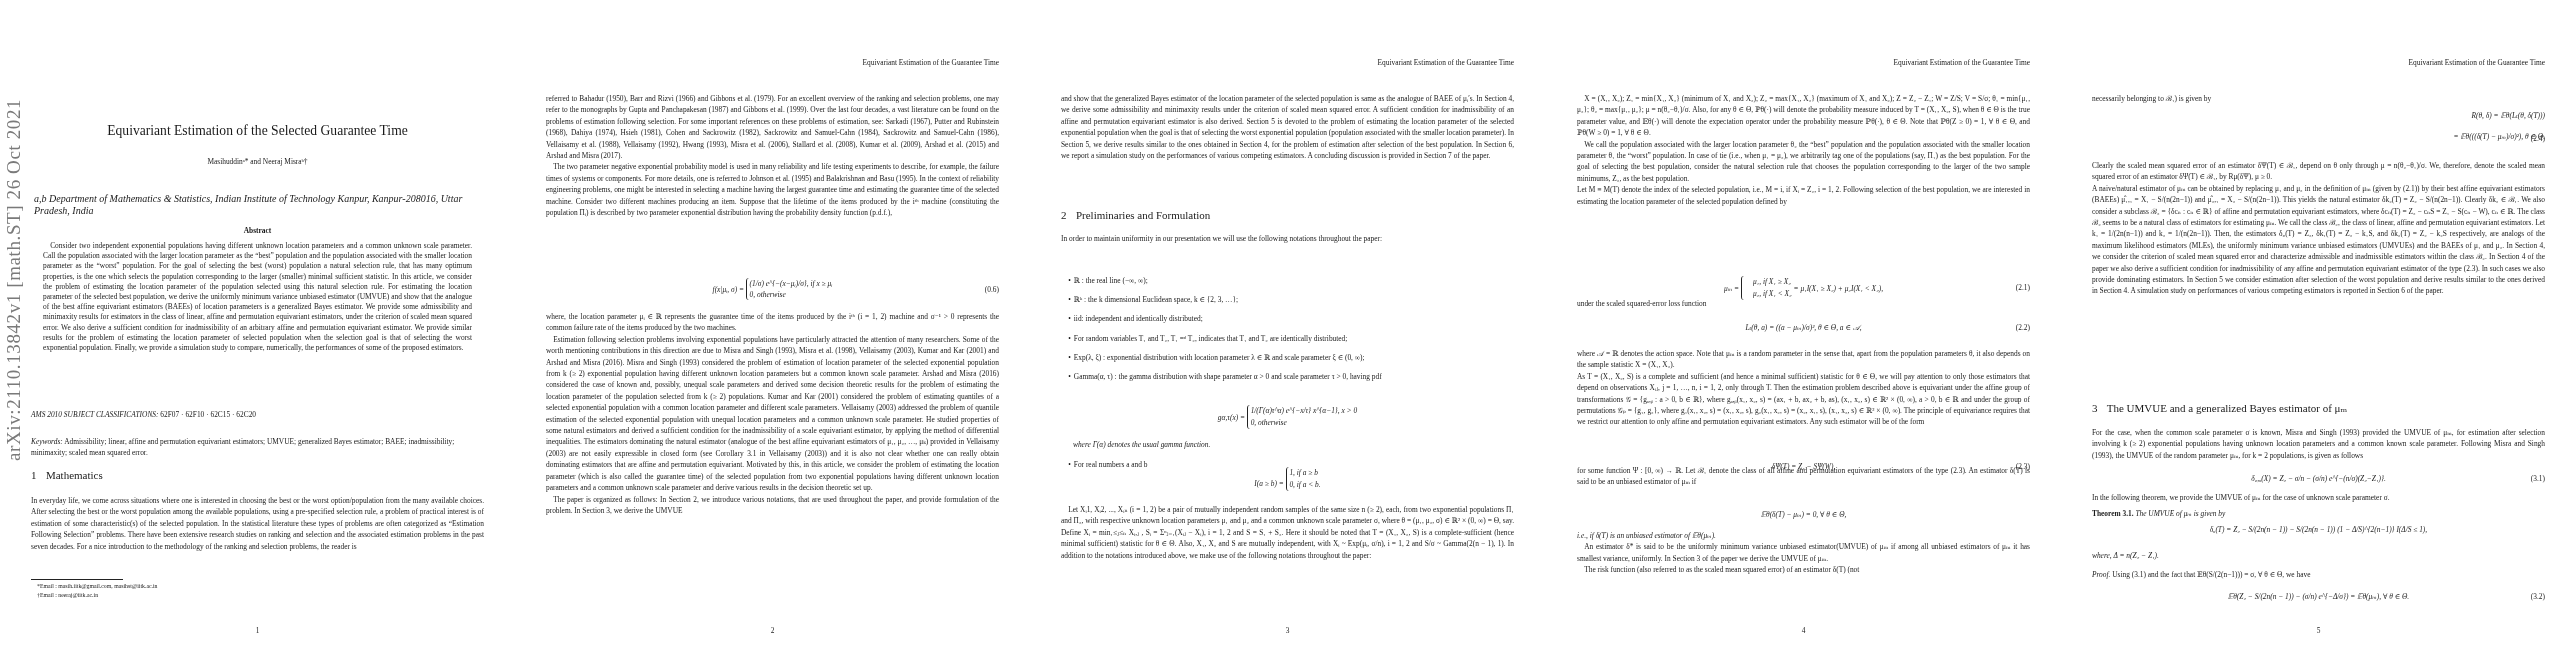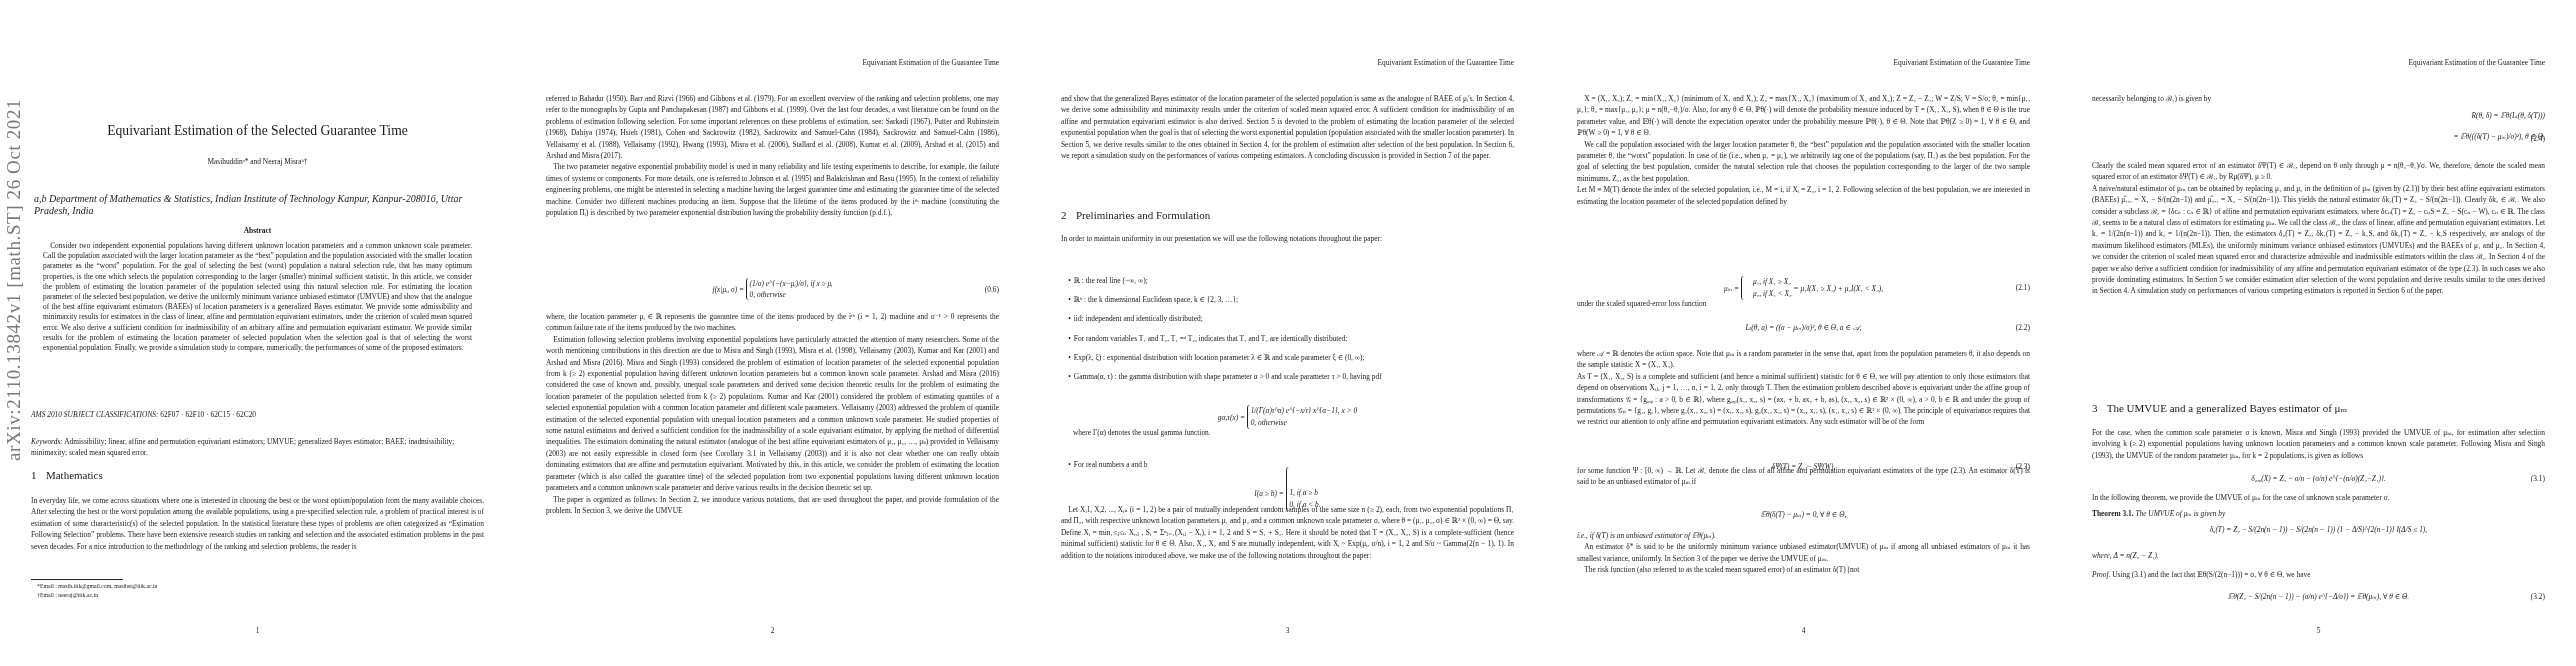--- a/index.html
+++ b/index.html
@@ -118,30 +118,30 @@
     <div class="bullet">Exp(λ, ξ) : exponential distribution with location parameter λ ∈ ℝ and scale parameter ξ ∈ (0, ∞);</div>
     <div class="bullet" style="margin-bottom:14px;">Gamma(α, τ) : the gamma distribution with shape parameter α &gt; 0 and scale parameter τ &gt; 0, having pdf</div>
   </div>
   <div class="eq" style="top:405px;">
     <span style="display:inline-block; vertical-align:middle;">gα,τ(x) =</span>
     <span style="display:inline-block; vertical-align:middle; border-left:0.8px solid #222; border-radius:3.3px 0 0 3.3px; padding-left:2.8px; text-align:left; line-height:12.2px;">
       <span style="display:block;">1/(Γ(α)τ^α) e^{−x/τ} x^{α−1},   x &gt; 0</span>
       <span style="display:block;">0,   otherwise</span>
     </span>
   </div>
-  <div class="text-block" style="top:427px; left:43px;">
+  <div class="text-block" style="top:439px; left:43px;font-style:italic;">
     <p>where Γ(α) denotes the usual gamma function.</p>
   </div>
   <div class="bullets" style="top:459px;">
     <div class="bullet">For real numbers a and b</div>
   </div>
   <div class="eq" style="top:467px;">
     <span style="display:inline-block; vertical-align:middle;margin-top:9px;">I(a ≥ b) =</span>
     <span style="display:inline-block; vertical-align:middle; border-left:0.8px solid #222; border-radius:3.3px 0 0 3.3px; padding-left:2.8px; text-align:left; line-height:12.2px;">
-      <span style="display:block;margin-top:20px;">1,   if a ≥ b</span>
+      <span style="display:block;">1,   if a ≥ b</span>
       <span style="display:block;">0,   if a &lt; b.</span>
     </span>
   </div>
   <div class="text-block" style="top:504px;">
     <p class="ind">Let Xᵢ1, Xᵢ2, ..., Xᵢₙ (i = 1, 2) be a pair of mutually independent random samples of the same size n (≥ 2), each, from two exponential populations Π₁ and Π₂, with respective unknown location parameters μ₁ and μ₂ and a common unknown scale parameter σ, where θ = (μ₁, μ₂, σ) ∈ ℝ² × (0, ∞) = Θ, say. Define Xᵢ = min₁≤ⱼ≤ₙ Xᵢ,ⱼ , Sᵢ = Σⁿⱼ₌₁(Xᵢⱼ − Xᵢ), i = 1, 2 and S = S₁ + S₂. Here it should be noted that T = (X₁, X₂, S) is a complete-sufficient (hence minimal sufficient) statistic for θ ∈ Θ. Also, X₁, X₂ and S are mutually independent, with Xᵢ ~ Exp(μᵢ, σ/n), i = 1, 2 and S/σ ~ Gamma(2(n − 1), 1). In addition to the notations introduced above, we make use of the following notations throughout the paper:</p>
   </div>
   <div class="page-num" style="top:626px;">3</div>
 </div>
 
 <div class="page" style="left:1546px;">

